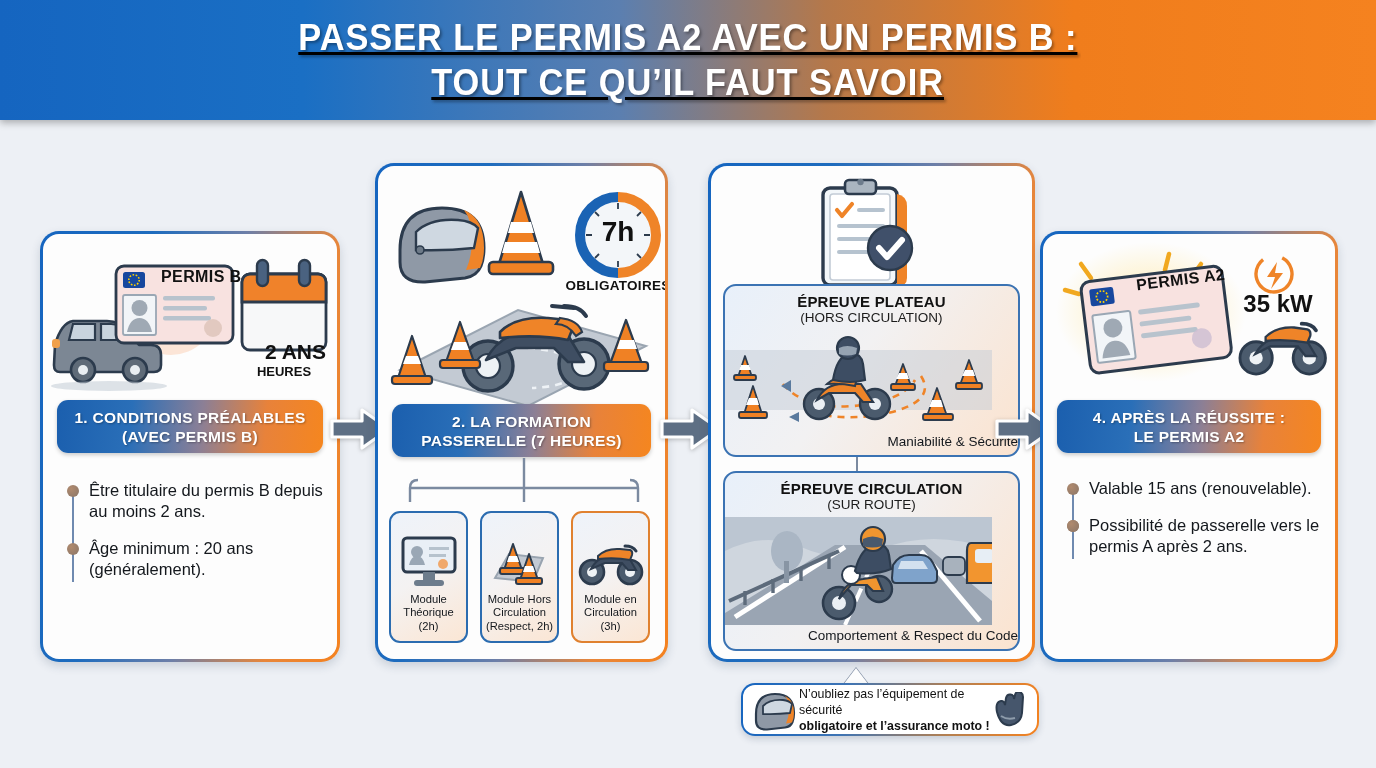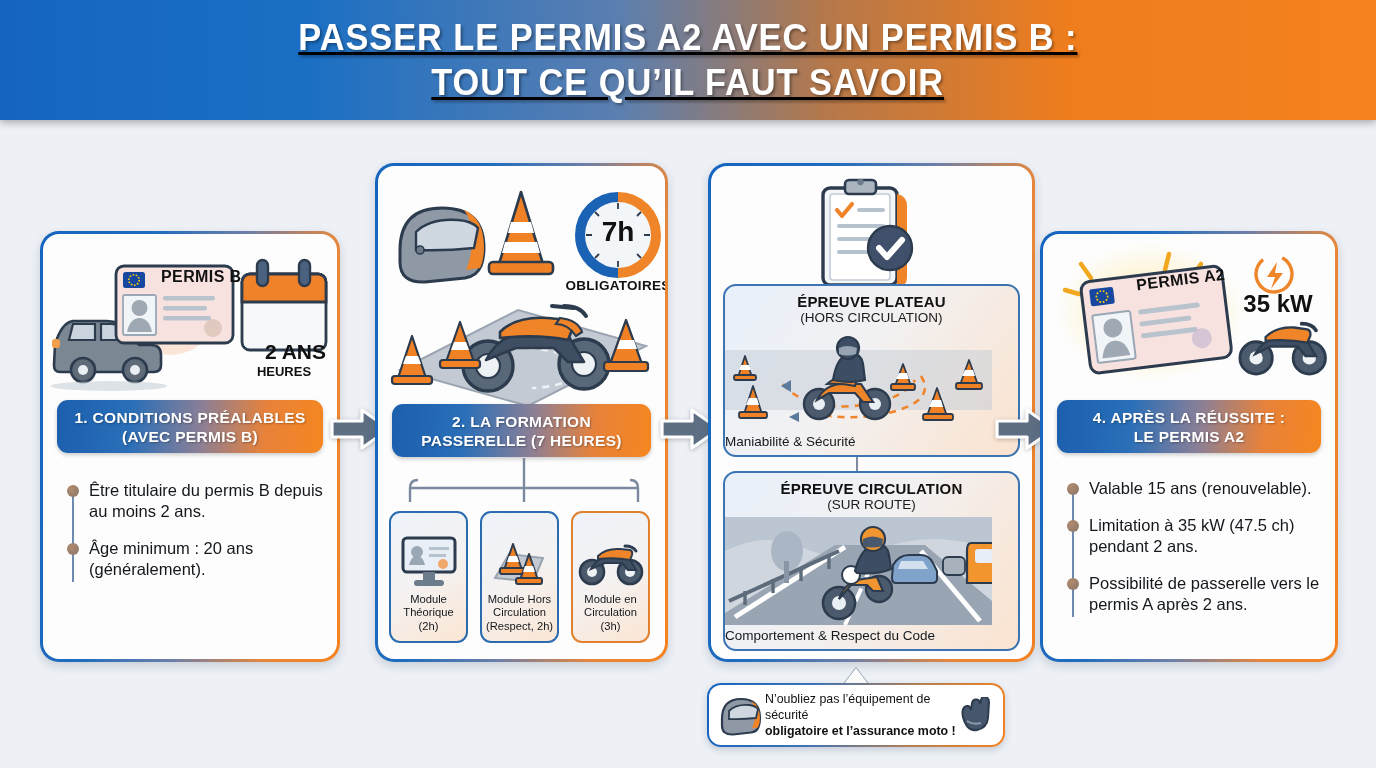--- a/index.html
+++ b/index.html
@@ -72,24 +72,24 @@
   .modlabel { font-size:11.2px; line-height:13.5px; text-align:center; color:#14181d; }
   
   .subpanel {
     position:absolute; left:12px; right:12px; border-radius:13px;
     border:2px solid #3b73b3;
     background:linear-gradient(125deg,#e8f0fa 0%,#f2f1f2 45%,#fbe3cf 100%);
     overflow:hidden;
   }
   .sp-title { text-align:center; font-weight:bold; font-size:15px; color:#111; margin-top:7px; letter-spacing:.2px;}
   .sp-sub   { text-align:center; font-size:13.5px; color:#1b1b1b; }
-  .sp-foot  { position:absolute; bottom:6px; left:0; right:0; text-align:left; font-size:13.5px; color:#14181d;}
+  .sp-foot  { position:absolute; bottom:6px; left:0; right:0; text-align:right; font-size:13.5px; color:#14181d;}
   
   #note {
-    position:absolute; left:707px; top:683px; width:298px; height:64px;
+    position:absolute; left:741px; top:683px; width:298px; height:53px;
     border-radius:14px; border:2.5px solid transparent;
     background-image:linear-gradient(#fff,#fff),
       linear-gradient(100deg,#1565c0 0%,#3e74b4 35%,#b58050 70%,#f5821f 100%);
     background-origin:border-box; background-clip:padding-box,border-box;
     box-shadow:0 3px 7px rgba(40,60,90,.2);
     display:flex; align-items:center; padding:2px 8px;
   }
   #note .txt { font-size:12.4px; line-height:16px; color:#111; flex:1; }
   #note .txt b { font-weight:bold; }
   .notch {
@@ -459,21 +459,21 @@
   <div style="position:absolute;left:185px;top:56px;width:100px;text-align:center;font-weight:bold;font-size:24px;color:#111;">35 kW</div>
 
   <div class="titlebar" style="top:166px">
     <span>4. APRÈS LA RÉUSSITE :</span>
     <span>LE PERMIS A2</span>
   </div>
 
   <div class="bullets" style="top:244px;right:10px">
     <div class="rail"></div>
     <div class="bul"><span class="dot"></span><span>Valable 15 ans (renouvelable).</span></div>
-    <div class="bul"><span class="dot"></span><span>Limitation à 35 kW (47.5 ch) pendant 2 ans.</span></div>
+    <div class="bul"><span class="dot"></span></div>
     <div class="bul"><span class="dot"></span><span>Possibilité de passerelle vers le permis A après 2 ans.</span></div>
   </div>
 </div>
 
 <div class="notch"></div>
 <div id="note">
   <svg width="48" height="44" viewBox="0 0 48 44">
     <path d="M5 26 q0-20 19-20 q19 0 19 19 q0 5-1.5 9 q-2 5-7.5 5.5 l-18 2 q-11 .5-11-9z" fill="#8f99a6" stroke="#2c3b4d" stroke-width="2.2"></path>
     <path d="M34 8 q9 4 9 17 q0 6-2 9.5 l-6 1 q3-7 3-14 q0-9-4-13.5z" fill="#ef8428"></path>
     <path d="M12 18 q7-7 20-6 q6 .5 9 4 l-2 9 q-13 1.5-27 1z" fill="#cfd8e1" stroke="#2c3b4d" stroke-width="1.8"></path>

